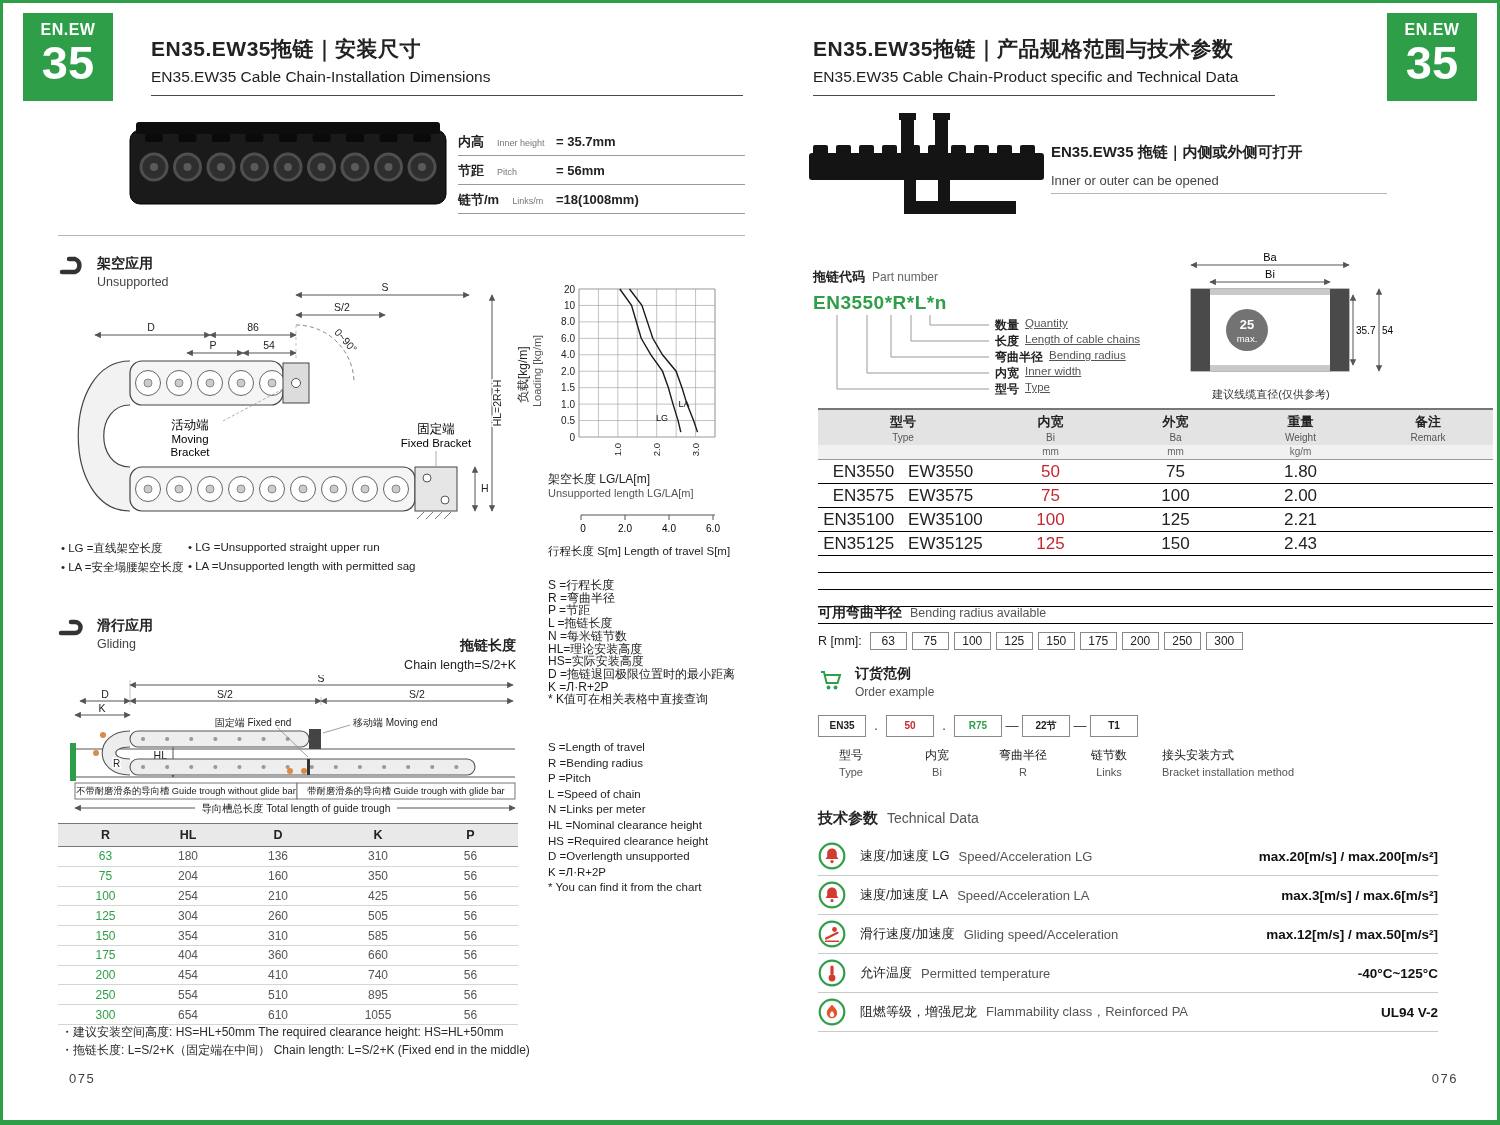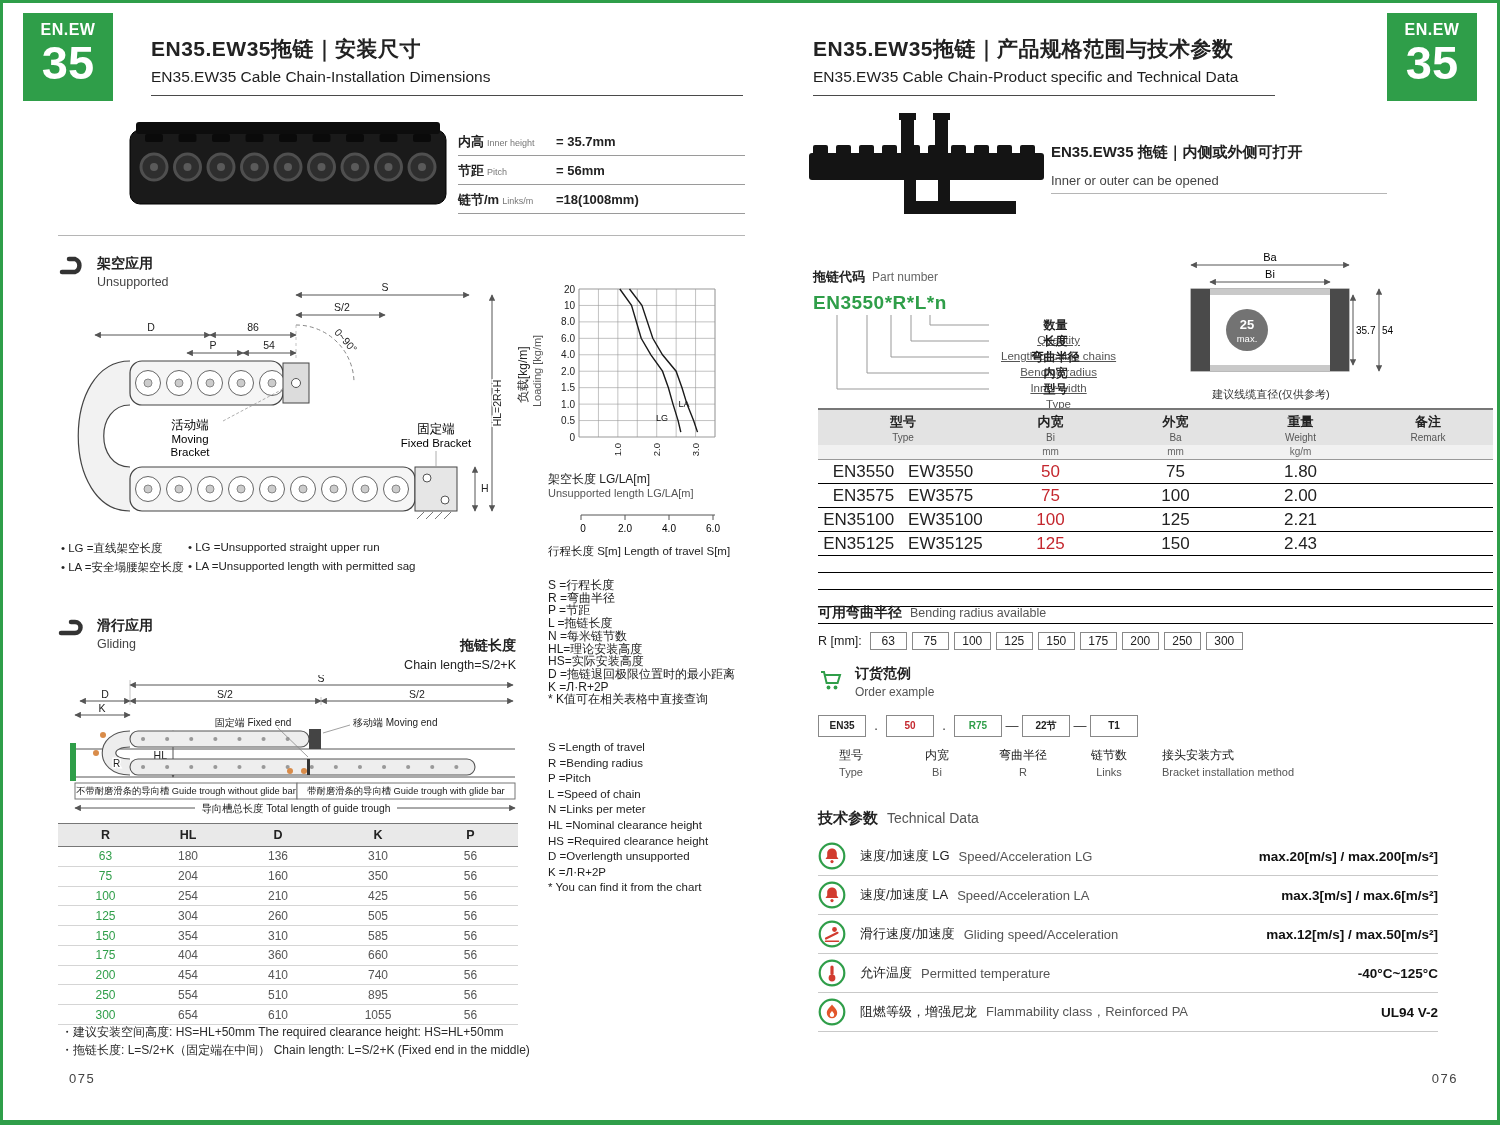--- a/index.html
+++ b/index.html
@@ -12,21 +12,21 @@
   
   .badge{width:90px;height:88px;background:var(--green);color:#fff;text-align:center;padding-top:8px;}
   .badge .s1{font-size:16px;font-weight:bold;letter-spacing:.5px;}
   .badge .s2{font-size:47px;font-weight:bold;line-height:1.02;}
   
   .ptitle{border-bottom:1.5px solid #4a4a4a;padding-bottom:9px;}
   .ptitle .cn{font-size:21px;font-weight:bold;letter-spacing:.5px;}
   .ptitle .en{font-size:15.5px;margin-top:5px;color:#1e1e1e;}
   
   .spec-row{display:flex;align-items:baseline;border-bottom:1px solid #9a9a9a;padding:6px 0 4px;}
-  .slabel{width:98px;flex:none;display:inline-flex;align-items:baseline;gap:3px;}
+  .slabel{width:98px;flex:none;display:inline-flex;align-items:baseline;gap:13px;}
   .scn{font-size:13px;font-weight:bold;}
   .sen{font-size:9px;color:#777;}
   .sval{font-size:13px;font-weight:bold;}
   
   .sechdr{display:flex;gap:9px;align-items:flex-start;}
   .seccn{font-size:14px;font-weight:bold;}
   .secen{font-size:12.5px;color:#444;margin-top:2px;}
   .hline{background:#b5b5b5;height:1px;}
   
   .vlab{transform:rotate(-90deg);transform-origin:0 0;white-space:nowrap;}
@@ -48,21 +48,21 @@
   
   .note{font-size:12px;color:#2a2a2a;line-height:18px;white-space:nowrap;}
   .pagenum{font-size:13px;color:#444;letter-spacing:1.5px;}
   
   .open-cn{font-size:15px;font-weight:bold;}
   .open-en{font-size:13px;color:#444;margin-top:7px;}
   
   .pncn{font-size:13px;font-weight:bold;}
   .pnen{font-size:12px;color:#666;margin-left:7px;}
   .pncode{font-size:19px;font-weight:bold;color:var(--green);margin-top:6px;letter-spacing:.5px;}
-  .callout-row{height:16.1px;display:flex;align-items:center;flex-direction:column;}
+  .callout-row{height:16.1px;display:flex;align-items:flex-start;}
   .ccn{font-size:12px;font-weight:bold;}
   .cen{font-size:11.5px;color:#555;margin-left:6px;text-decoration:underline;}
   
   .spectable{border-collapse:collapse;width:675px;table-layout:fixed;}
   .spectable thead th{background:#e3e3e3;border-top:2px solid #777;padding:3px 0 2px;vertical-align:middle;}
   .hcn{display:block;font-size:13px;font-weight:bold;}
   .hen{display:block;font-size:10px;color:#555;font-weight:normal;margin-top:1px;}
   .spectable .units td{font-size:10px;color:#666;background:#f1f1f1;border-bottom:1px solid #999;
                        text-align:center;padding:1px 0 2px;}
   .spectable tbody td{font-size:17px;text-align:center;border-bottom:1px solid #000000;padding:1.5px 0;height:17px;}

